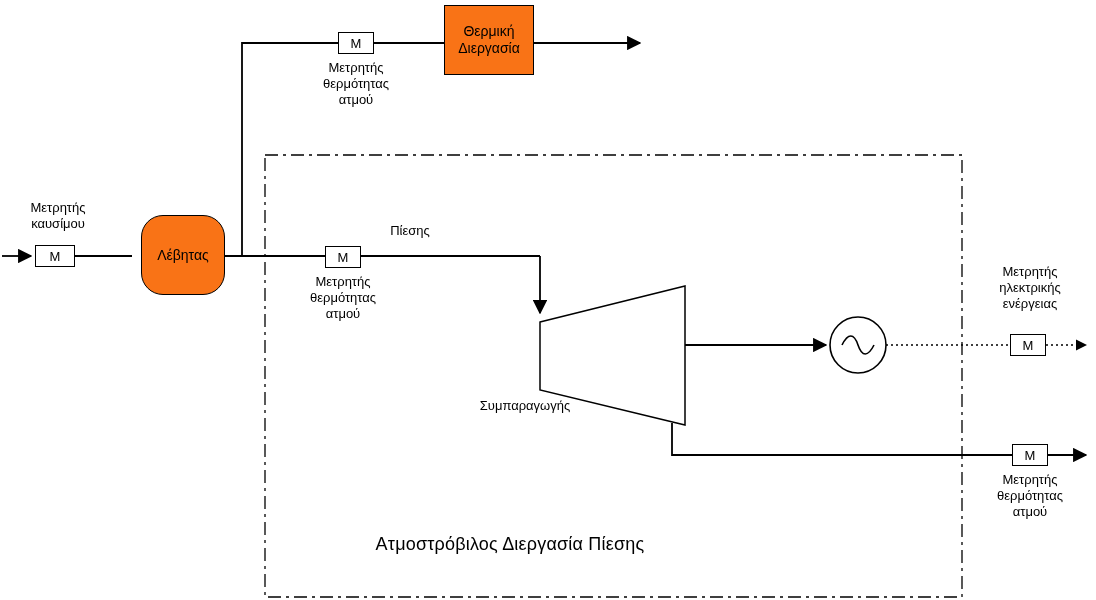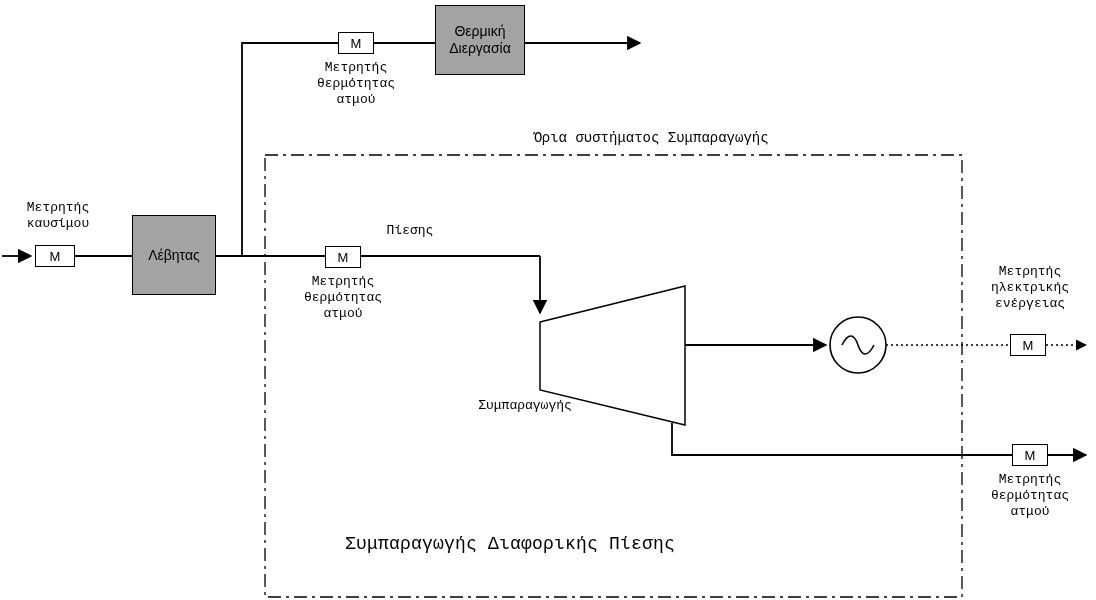--- a/index.html
+++ b/index.html
@@ -1,32 +1,32 @@
 <!DOCTYPE html>
 <html><head>
 <meta charset="utf-8">
 <style>
   * { margin:0; padding:0; box-sizing:border-box; }
   html,body { background:#ffffff; }
   body { font-family:"Liberation Sans", sans-serif; color:#000; }
   .canvas { position:relative; width:1096px; height:600px; background:#fff; overflow:hidden; }
   .layer  { position:absolute; left:0; top:0; width:1096px; height:600px; }
   .box {
-    position:absolute; border:1.5px solid #000; background:#a3a3a3;
+    position:absolute; border:1.5px solid #000; background:#f97316;
     display:flex; align-items:center; justify-content:center;
-    text-align:center; font-size:14px; line-height:1.2; white-space:pre-line;
+    text-align:center; font-size:14px; line-height:1.2; white-space:pre-line;margin-left:9px;
   }
   .mbox {
     position:absolute; border:1.5px solid #000; background:#fff;
     display:flex; align-items:center; justify-content:center;
     font-size:13px;
   }
   .lbl {
     position:absolute; font-size:13px; line-height:16px;
-    text-align:center; white-space:pre-line;font-family:Liberation Mono, monospace;
+    text-align:center; white-space:pre-line;
   }
   .boundary-lbl { font-size:14px; }
   .title-lbl { font-size:18px; letter-spacing:0.2px; }
 </style>
 </head>
 <body>
 
 <div class="canvas">
 
   <svg class="layer" width="1096" height="600" viewBox="0 0 1096 600">
@@ -57,21 +57,21 @@
       <path d="M842,345 C848,333 854,333 858,345 C862,357 868,357 874,345" fill="none" stroke="#000" stroke-width="1.6"></path>
     </g>
 
     <line x1="886" y1="345" x2="1010" y2="345" stroke="#000" stroke-width="1.4" stroke-dasharray="2 3"></line>
 
     <line x1="1046" y1="345" x2="1086" y2="345" stroke="#000" stroke-width="1.4" stroke-dasharray="2 3" marker-end="url(#arrow)"></line>
 
     <polyline points="672,423 672,455 1086,455" fill="none" stroke="#000" stroke-width="1.8" marker-end="url(#arrow)"></polyline>
   </svg>
 
-  <div class="box" style="left:132px; top:215px; width:84px; height:80px;">Λέβητας</div>
+  <div class="box" style="left:132px; top:215px; width:84px; height:80px;border-radius:22px;">Λέβητας</div>
 
   <div class="box" style="left:435px; top:5px; width:90px; height:70px;">Θερμική
 Διεργασία</div>
 
   <div class="mbox" style="left:35px; top:245px; width:40px; height:22px;">M</div>
 
   <div class="mbox" style="left:338px; top:32px; width:36px; height:22px;">M</div>
 
   <div class="mbox" style="left:325px; top:246px; width:36px; height:22px;">M</div>
 
@@ -95,17 +95,16 @@
   <div class="lbl" style="left:455px; top:398px; width:140px;">Συμπαραγωγής</div>
 
   <div class="lbl" style="left:978px; top:264px; width:104px;">Μετρητής
 ηλεκτρικής
 ενέργειας</div>
 
   <div class="lbl" style="left:978px; top:472px; width:104px;">Μετρητής
 θερμότητας
 ατμού</div>
 
-  <div class="lbl boundary-lbl" style="left:516px; top:130px; width:270px;">Όρια συστήματος Συμπαραγωγής</div>
 
-  <div class="lbl title-lbl" style="left:330px; top:536px; width:360px;">Συμπαραγωγής Διαφορικής Πίεσης</div>
+  <div class="lbl title-lbl" style="left:330px; top:536px; width:360px;">Ατμοστρόβιλος Διεργασία Πίεσης</div>
 
 </div>
 
 </body></html>

